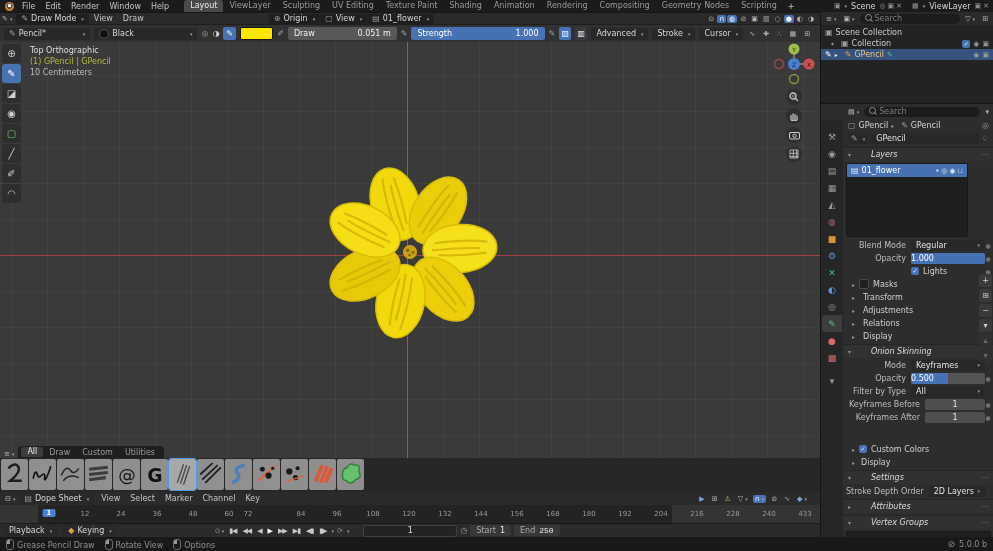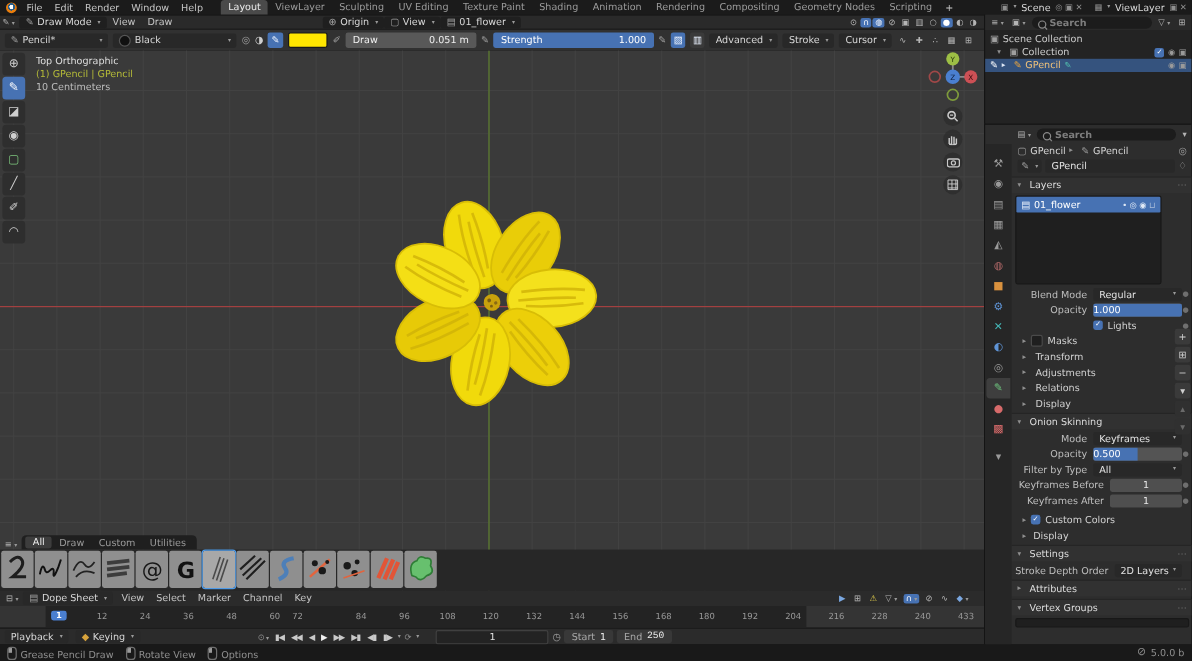--- a/index.html
+++ b/index.html
@@ -69,21 +69,21 @@
   #timeline{left:0;top:523px;width:820px;height:14px;background:#2b2b2b;border-top:1px solid #1a1a1a;box-sizing:border-box;display:flex;align-items:center;z-index:20;}
   .pb{color:#c9c9c9;font-size:7px;padding:0 3px;letter-spacing:-1px;}
   .numfield{background:#232323;border:1px solid #404040;border-radius:2px;height:10px;line-height:10px;text-align:center;color:#e2e2e2;}
   .sepill{background:#383838;border-radius:2px;height:11px;display:inline-flex;align-items:center;gap:4px;padding:0 6px;}
   
   #status{left:0;top:537px;width:993px;height:14px;background:#191919;display:flex;align-items:center;color:#8f8f8f;padding:0 6px;box-sizing:border-box;z-index:30;}
   .mouse{display:inline-block;width:6px;height:9px;border:1px solid #6f6f6f;border-radius:3px;margin-right:3px;background:linear-gradient(to right,#9a9a9a 50%,transparent 50%) no-repeat 0 0/100% 45%;vertical-align:-2px;}
   
   #outliner{left:820px;top:12px;width:173px;height:91px;background:#232323;border-left:1px solid #141414;box-sizing:border-box;z-index:25;}
   #outlhead{height:13px;display:flex;align-items:center;gap:3px;padding:0 3px;background:#2a2a2a;}
-  .search{background:#1c1c1c;border-radius:8px;height:10px;display:flex;align-items:flex-end;gap:3px;padding:0 5px;color:#7d7d7d;font-weight:bold;}
+  .search{background:#1c1c1c;border-radius:8px;height:10px;display:flex;align-items:flex-start;gap:3px;padding:0 5px;color:#7d7d7d;}
   .mag{width:5px;height:5px;border:1px solid #8a8a8a;border-radius:50%;position:relative;flex:none;}
   .mag:after{content:"";position:absolute;width:3px;height:1px;background:#8a8a8a;transform:rotate(45deg);left:4px;top:5px;}
   .orow{display:flex;align-items:center;height:11px;gap:3px;padding:0 4px;color:#cccccc;}
   .orow.sel{background:#35537e;color:#fff;}
   .oname{white-space:nowrap;}
   .orow .rt{margin-left:auto;display:flex;gap:3px;color:#9a9a9a;font-size:7px;}
   #properties{left:820px;top:103px;width:173px;height:434px;background:#2d2d2d;border-left:1px solid #141414;border-top:1px solid #141414;box-sizing:border-box;z-index:25;overflow:hidden;}
   #ptabs{position:absolute;left:0;top:16px;width:22px;height:418px;background:#262626;display:flex;flex-direction:column;align-items:center;padding-top:8px;gap:0;}
   .ptab{width:20px;height:17px;display:flex;align-items:center;justify-content:center;font-size:9px;color:#9a9a9a;}
   .ptab.active{background:#3e3e3e;border-radius:3px 0 0 3px;}
@@ -92,21 +92,21 @@
   .prow{display:flex;align-items:center;height:12px;margin:1px 3px;}
   .plabel{flex:0 0 60px;text-align:right;padding-right:5px;color:#bdbdbd;white-space:nowrap;}
   .pwidget{flex:1;display:flex;align-items:center;}
   .dd{background:#282828;border-radius:2px;height:11px;flex:1;display:flex;align-items:center;padding:0 5px;color:#e2e2e2;}
   .dd .car{margin-left:auto;}
   .slider{position:relative;height:11px;flex:1;background:#545454;border-radius:2px;overflow:hidden;color:#fff;}
   .slider .fillbar{position:absolute;left:0;top:0;bottom:0;background:#4772b3;}
   .slider .vtxt{position:relative;text-align:center;line-height:11px;}
   .numf{background:#4f4f4f;border-radius:2px;height:11px;flex:1;text-align:center;line-height:11px;color:#e8e8e8;}
   .adot{width:6px;color:#6f6f6f;text-align:center;font-size:6px;flex:none;}
-  .phead2{display:flex;align-items:center;gap:3px;height:13px;padding:0 5px;background:#313131;border-top:1px solid #252525;color:#dcdcdc;margin-top:2px;}
+  .phead2{display:flex;align-items:center;gap:16px;height:13px;padding:0 5px;background:#313131;border-top:1px solid #252525;color:#dcdcdc;margin-top:2px;font-style:italic;}
   .phead2 .grip{margin-left:auto;color:#777;}
   .chk{width:8px;height:8px;border-radius:2px;background:#4772b3;color:#fff;font-size:6px;line-height:8px;text-align:center;flex:none;}
   .chk.off{background:#1f1f1f;border:1px solid #4a4a4a;}
   .arrow{color:#909090;font-size:6px;width:7px;flex:none;}
   #laylist{background:#1f1f1f;border:1px solid #181818;border-radius:2px;height:72px;margin:2px 3px 2px 3px;position:relative;}
   .lrow{display:flex;align-items:center;gap:3px;height:13px;padding:0 4px;background:#4772b3;color:#fff;border-radius:1px;}
   .lrow .rt{margin-left:auto;display:flex;gap:2px;font-size:7px;color:#dfe8f5;}
   #laybtns{position:absolute;right:2px;top:170px;display:flex;flex-direction:column;gap:2px;}
   .sqbtn{width:13px;height:13px;background:#3a3a3a;border-radius:2px;color:#cfcfcf;display:flex;align-items:center;justify-content:center;font-size:8px;}
   .sqbtn.dim{color:#6a6a6a;background:#303030;}
@@ -699,21 +699,21 @@
         </span>
       <span class="adot">●</span>
     </div>
     <div class="prow">
       <span class="plabel" style="flex-basis:74px;">Keyframes After</span>
       <span class="pwidget">
           <span class="numf">1</span>
         </span>
       <span class="adot">●</span>
     </div>
-    <div class="prow" style="margin-top:4px;">
+    <div class="prow" style="margin-top:20px;">
       <span class="arrow" style="margin-left:6px;">▸</span>
       <span class="chk">✓</span>
       <span style="margin-left:4px;color:#d0d0d0;">Custom Colors</span>
     </div>
     <div class="prow">
       <span class="arrow" style="margin-left:6px;">▸</span>
       <span style="margin-left:2px;color:#d0d0d0;">Display</span>
     </div>
 
     <div class="phead2">

